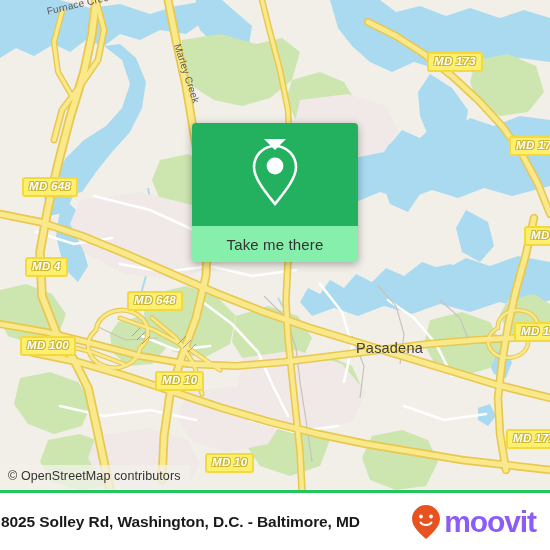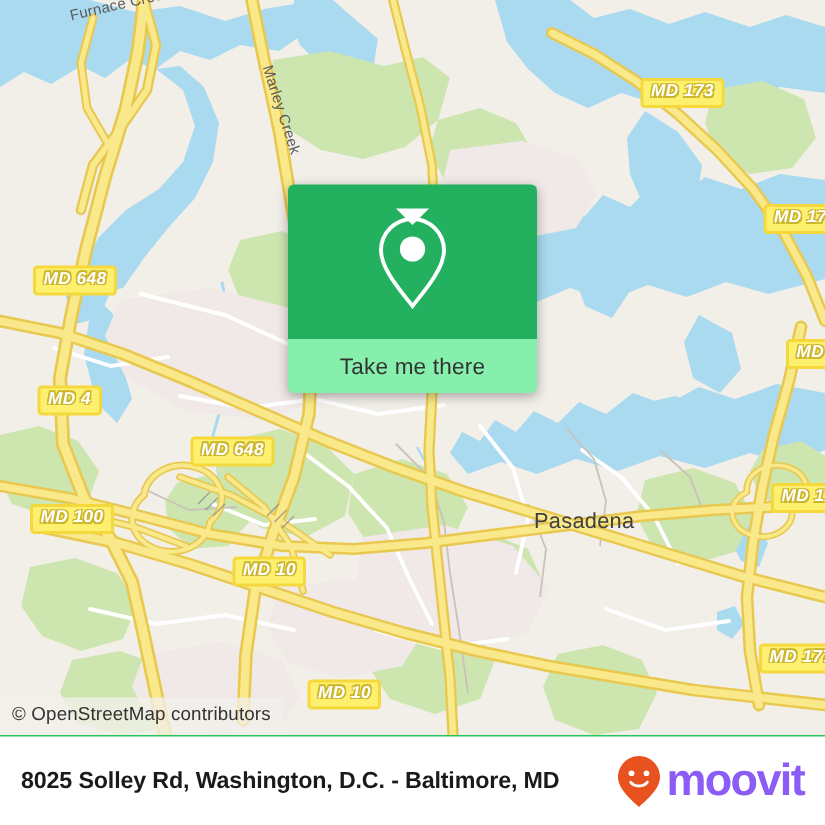--- a/index.html
+++ b/index.html
@@ -80,22 +80,22 @@
 
   
   #footer {
     position: absolute;
     left: 0; top: 490px;
     width: 550px; height: 60px;
     background: #ffffff;
     display: flex;
     align-items: center;
     justify-content: space-between;
-    padding: 0 14px 0 14px;
-    border-top: 1px solid #22c55e;
+    padding: 0 14px 0 1px;
+    border-top: 3px solid #22c55e;
   }
   #footer-address {
     font-size: 15.5px;
     font-weight: bold;
     color: #1a1a1a;
     letter-spacing: -0.1px;
     white-space: nowrap;
   }
   #moovit-logo {
     display: flex;

